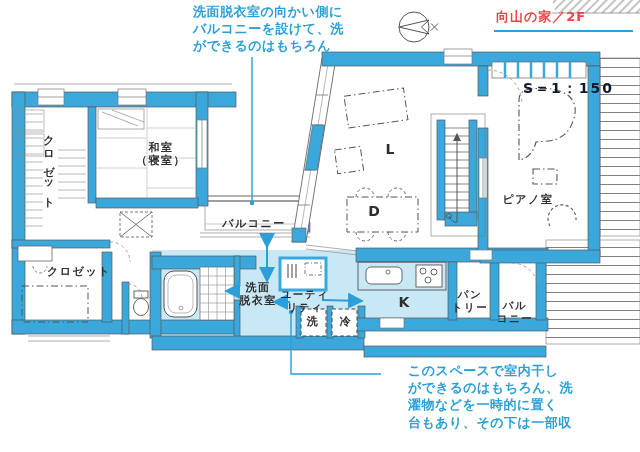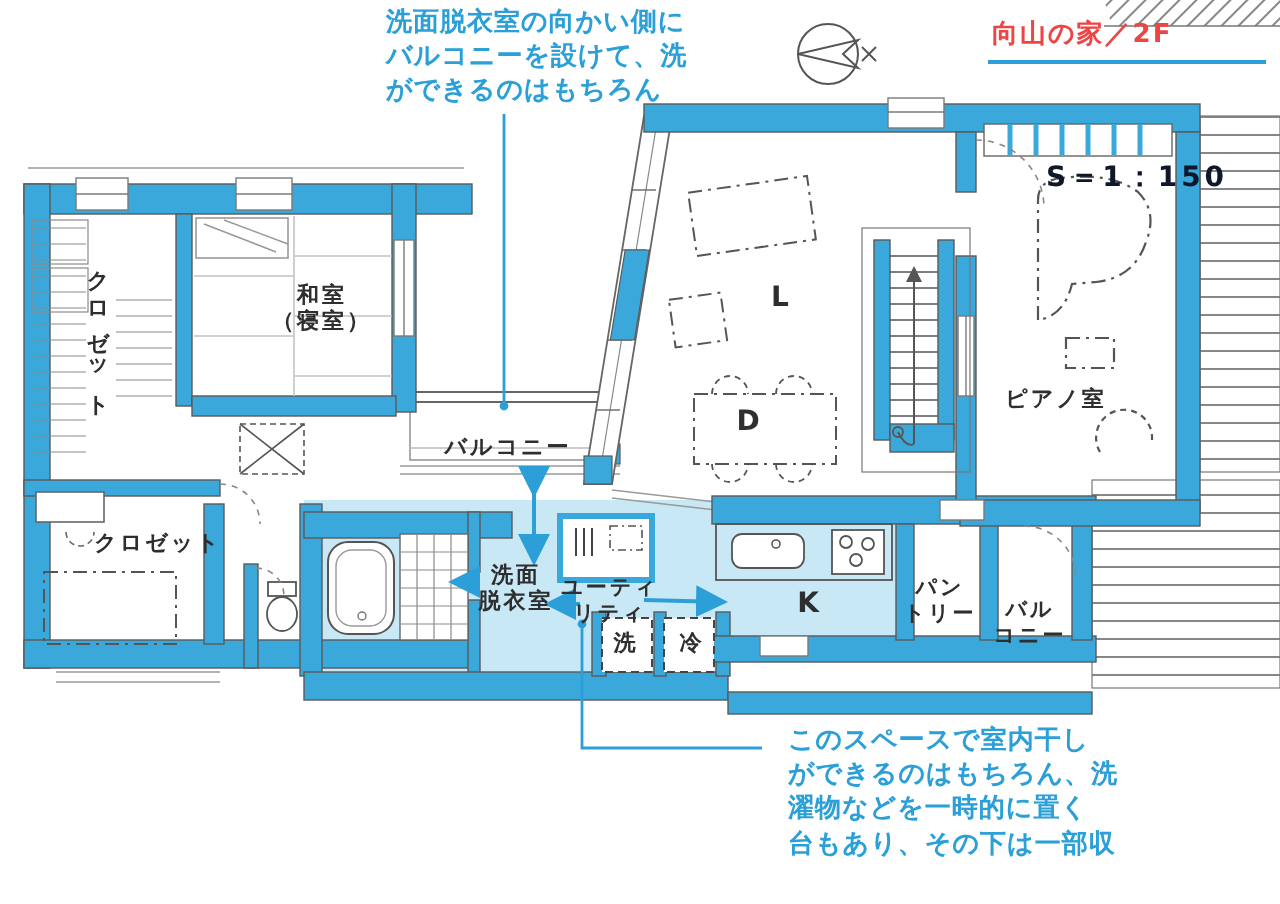--- a/index.html
+++ b/index.html
@@ -2,21 +2,21 @@
 <html><head>
 <meta charset="utf-8">
 <style>
   html,body{margin:0;padding:0;background:#ffffff;}
   .canvas{position:relative;width:640px;height:452px;background:#fff;overflow:hidden;
           font-family:"DejaVu Sans",sans-serif;}
   .plan{position:absolute;left:0;top:0;}
   .note{position:absolute;color:#2B9FD8;font-size:13px;line-height:17.2px;font-weight:600;
         letter-spacing:0.5px;white-space:nowrap;}
   .note-top{left:193px;top:3px;}
-  .note-bottom{left:394px;top:362px;}
+  .note-bottom{left:408px;top:362px;}
   .titleblock .proj{position:absolute;left:496px;top:8px;color:#ef4444;font-size:13px;
         font-weight:700;letter-spacing:1px;white-space:nowrap;}
   .titleblock .rule{position:absolute;left:494px;top:30px;width:139px;height:2px;background:#2C9FD8;}
   .titleblock .scale{position:absolute;left:523px;top:34px;color:#0f172a;font-size:14px;
         font-weight:700;letter-spacing:2px;white-space:nowrap;margin-top:46px;}
   .label{position:absolute;transform:translateX(-50%);color:#2e2e2e;font-size:11px;font-weight:600;
         letter-spacing:1.5px;line-height:13px;text-align:center;white-space:nowrap;}
   .label.small{font-size:10.5px;}
   .label.big{font-size:14px;font-weight:700;letter-spacing:0;}
   .label.vert{transform:none;writing-mode:vertical-rl;letter-spacing:3px;line-height:14px;}

